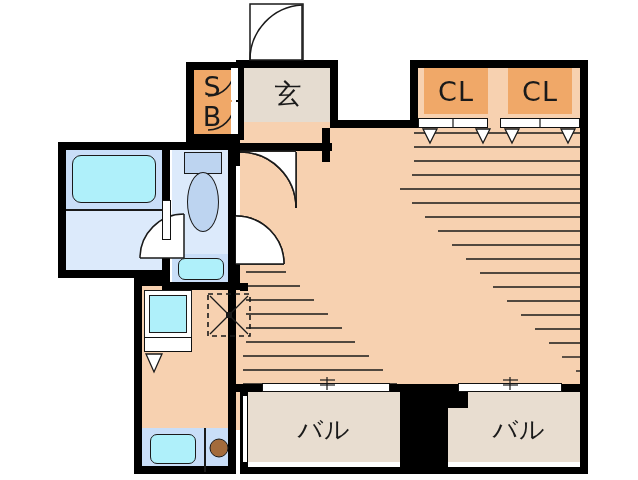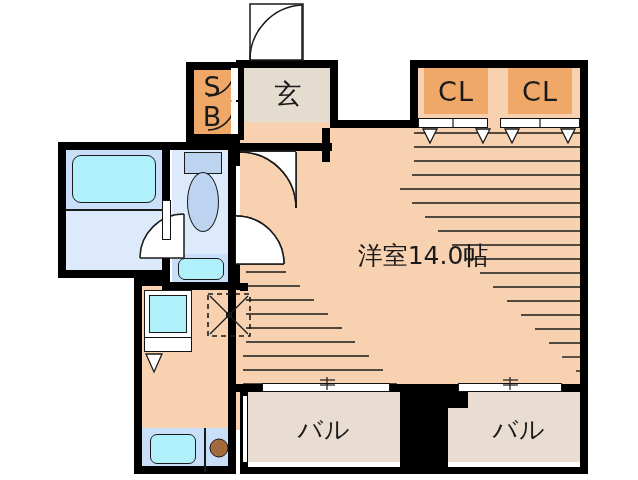--- a/index.html
+++ b/index.html
@@ -248,18 +248,17 @@
   <div class="lbl lbl-sb" style="left:192px;top:68px;width:40px;height:68px;">
     <span>S</span>
     <span>B</span>
   </div>
 
   <div class="lbl lbl-gen" style="left:250px;top:70px;width:76px;height:48px;">玄</div>
 
   <div class="lbl lbl-cl" style="left:424px;top:68px;width:64px;height:46px;">CL</div>
   <div class="lbl lbl-cl" style="left:508px;top:68px;width:64px;height:46px;">CL</div>
 
-  <div class="lbl lbl-room" style="left:348px;top:238px;width:150px;height:34px;">洋室14.0帖</div>
 
   <div class="lbl lbl-bal" style="left:248px;top:408px;width:152px;height:42px;">バル</div>
   <div class="lbl lbl-bal" style="left:458px;top:408px;width:122px;height:42px;">バル</div>
 
 </div>
 
 </body></html>

